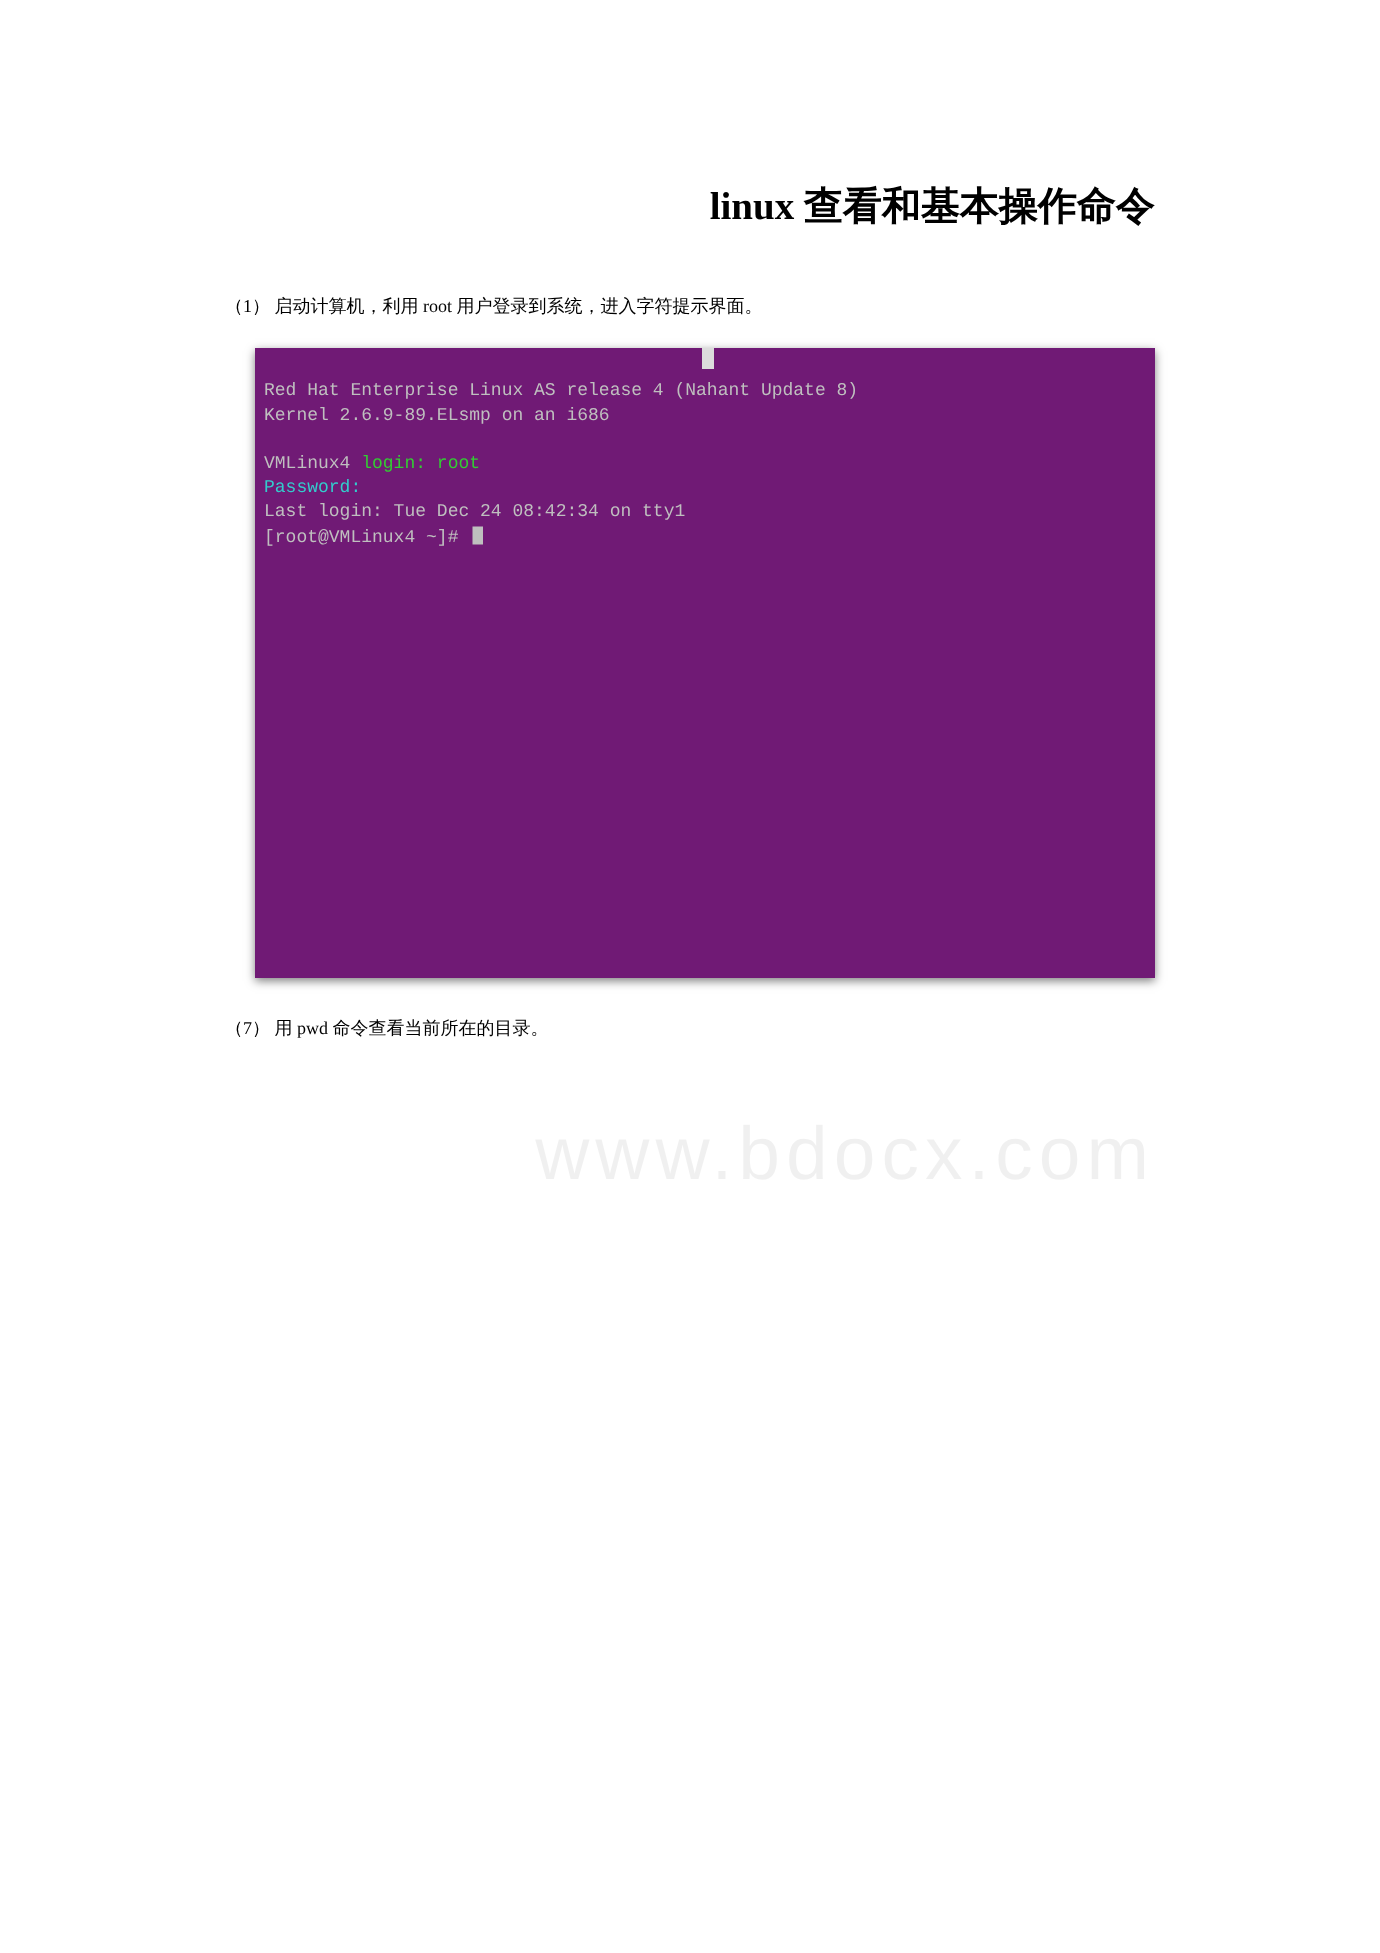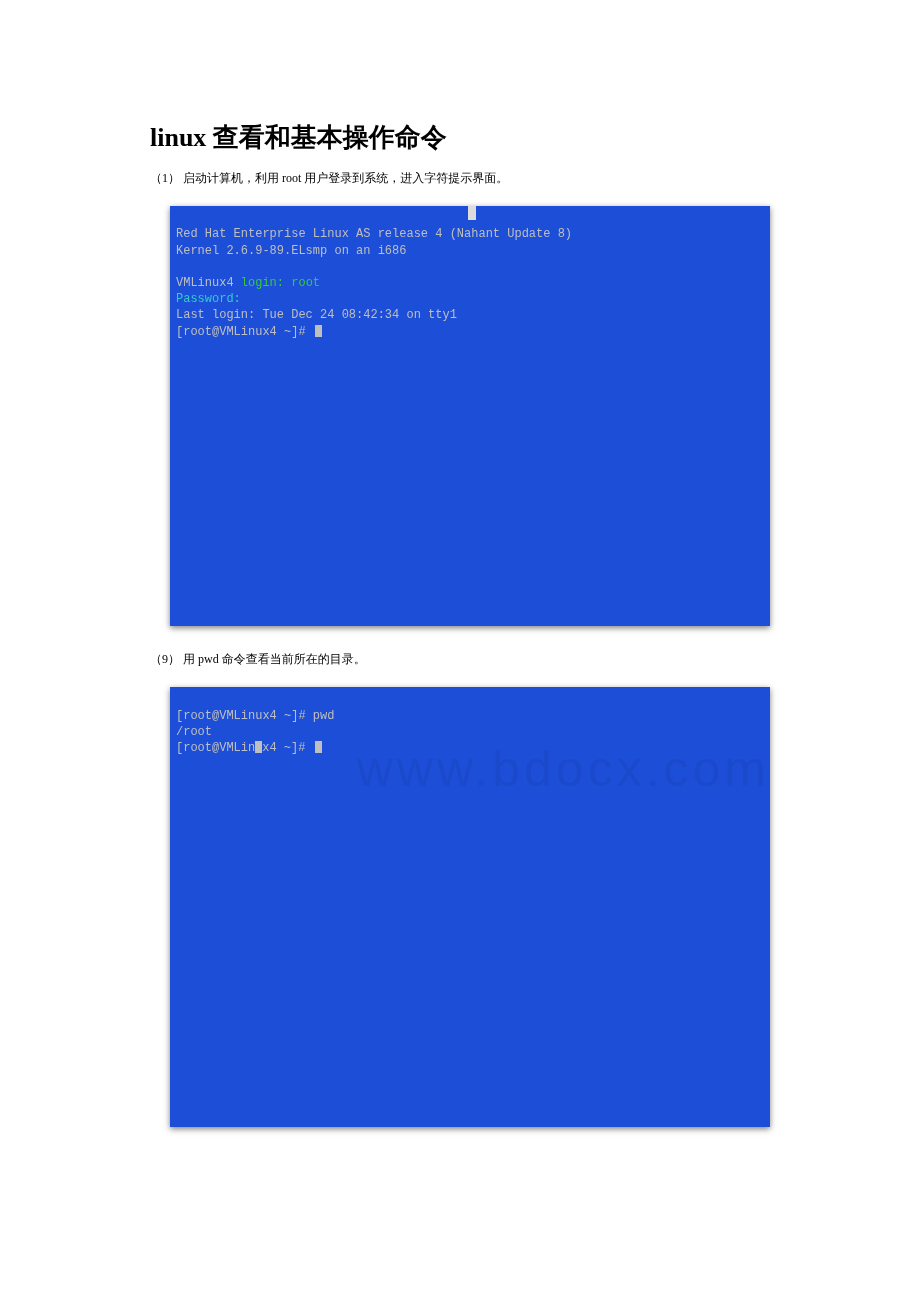--- a/index.html
+++ b/index.html
@@ -16,33 +16,33 @@
   }
   .content {
     width: 620px;
     margin: 0 auto;
     position: relative;
   }
   h1.title {
     font-family: "SimSun", "宋体", serif;
     font-weight: bold;
     font-size: 26px;
-    text-align: left;
-    margin: 0 0 14px 0;
+    text-align: right;
+    margin: 0 0 40px 0;
     color: #000;
   }
   p.para {
     font-family: "SimSun", "宋体", serif;
     font-size: 12px;
     color: #000;
     margin: 0 0 18px 0;
     line-height: 1.6;
   }
   .terminal {
-    background: #1d4ed8;
+    background: #701a75;
     color: #bfbfbf;
     font-family: "Courier New", monospace;
     font-size: 12px;
     line-height: 1.35;
     padding: 4px 6px;
     box-sizing: border-box;
     width: 600px;
     margin: 8px 0 24px 20px;
     box-shadow: 0 2px 6px rgba(0,0,0,0.5);
     white-space: pre;
@@ -104,24 +104,19 @@
     <div class="terminal term-login">
 <span class="top-cursor-block"></span><span>Red Hat Enterprise Linux AS release 4 (Nahant Update 8)</span>
 <span>Kernel 2.6.9-89.ELsmp on an i686</span>
 
 <span>VMLinux4</span> <span class="green">login:</span> <span class="green">root</span>
 <span class="cyan">Password:</span>
 <span>Last login: Tue Dec 24 08:42:34 on tty1</span>
 <span>[root@VMLinux4 ~]# </span><span class="cursor"></span>
 </div>
 
-    <p class="para">（9） 用 pwd 命令查看当前所在的目录。</p>
+    <p class="para">（7） 用 pwd 命令查看当前所在的目录。</p>
 
-    <div class="terminal term-pwd">
-<span>[root@VMLinux4 ~]# </span><span>pwd</span>
-<span>/root</span>
-<span>[root@VMLin</span><span class="cursor-mid"></span><span>x4 ~]# </span><span class="cursor"></span>
-</div>
 
 
     <div class="watermark">www.bdocx.com</div>
   </div>
 </div>
 
 </body></html>

